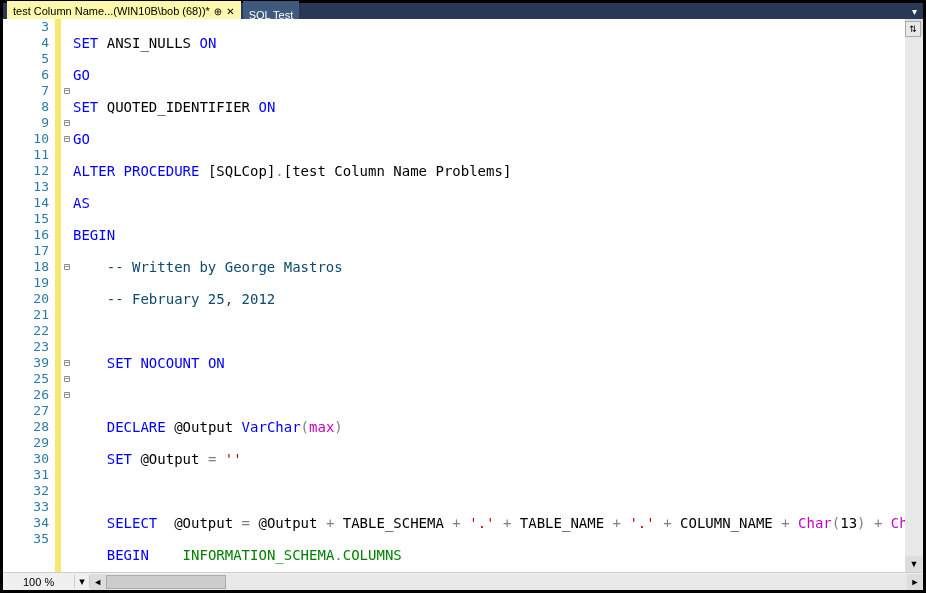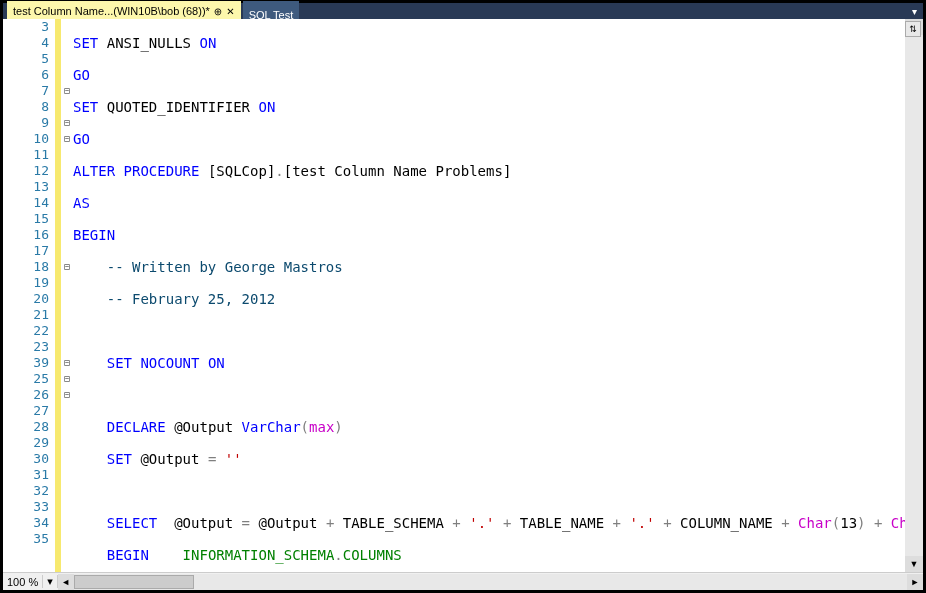--- a/index.html
+++ b/index.html
@@ -128,21 +128,21 @@
 .gray { color: #7f7f7f; }
 .statusbar {
   height: 18px;
   background: #f0f0f0;
   display: flex;
   align-items: center;
   font-size: 11px;
   border-top: 1px solid #ccc;
 }
 .zoom {
-  padding: 0 4px;
+  padding: 0 20px;
 }
 .zoom-dd {
   padding: 0 4px;
   cursor: pointer;
   border-right: 1px solid #ccc;
   border-left: 1px solid #ccc;
 }
 .hscroll {
   flex: 1;
   height: 16px;

